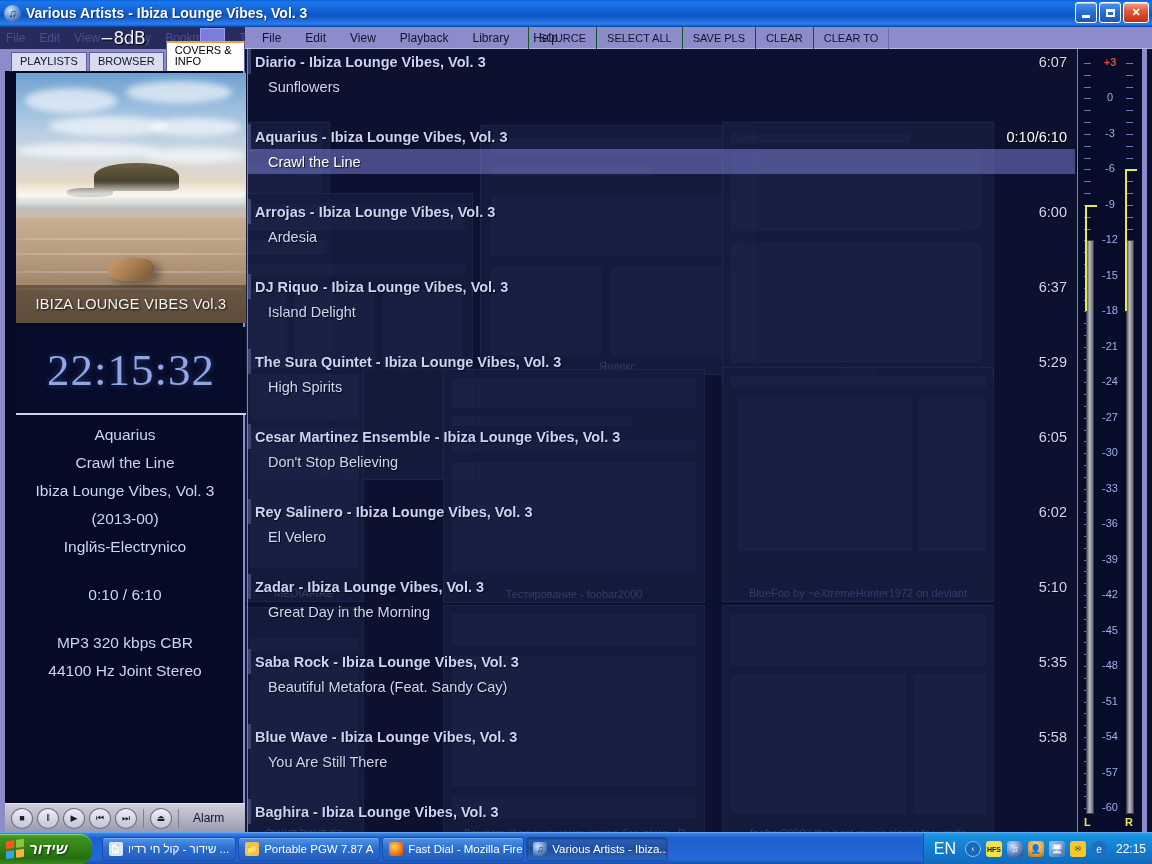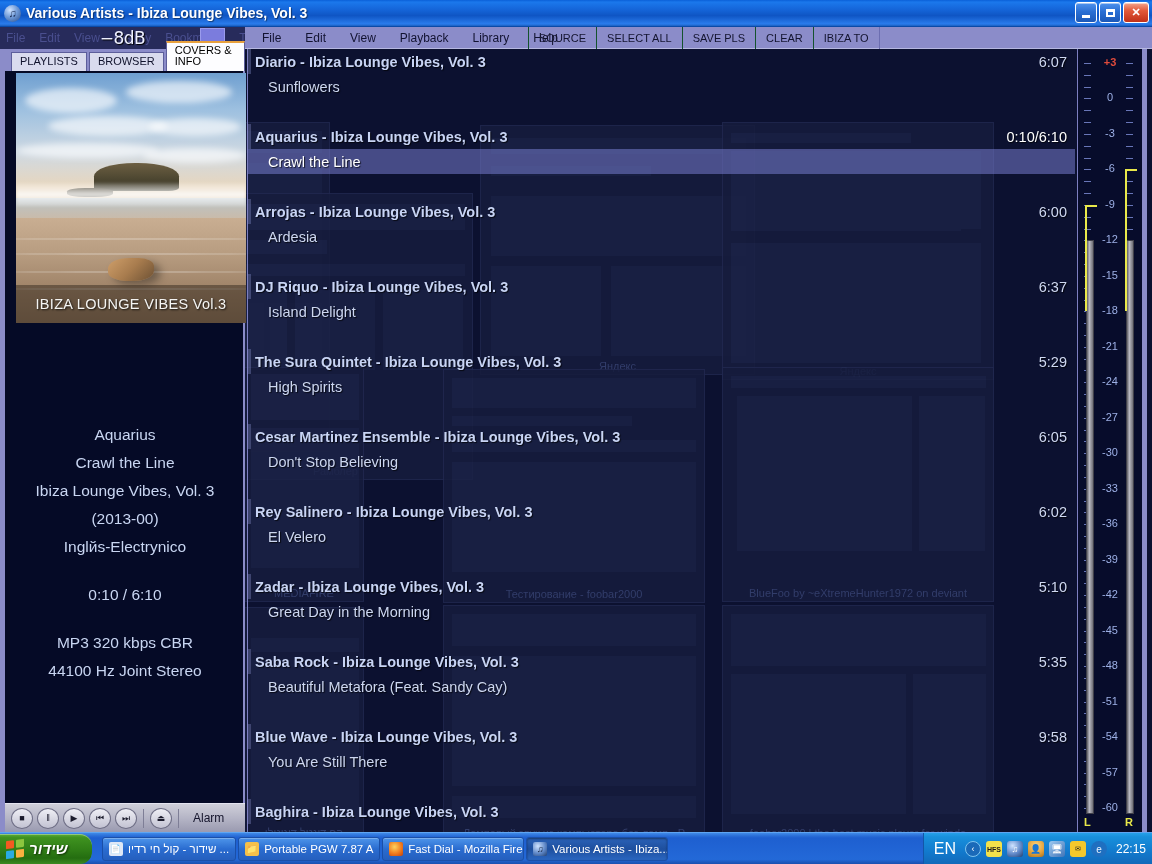--- a/index.html
+++ b/index.html
@@ -429,21 +429,21 @@
         <span>Playback</span>
         <span>Library</span>
         <span>Help</span>
       </div>
 
       <div class="fb-tool">
         <span>SOURCE</span>
         <span>SELECT ALL</span>
         <span>SAVE PLS</span>
         <span>CLEAR</span>
-        <span>IBIZA TO</span>
+        <span>CLEAR TO</span>
       </div>
     </div>
 
     <div class="left-col">
 
       <div class="tabs">
         <div class="tab">PLAYLISTS</div>
         <div class="tab">BROWSER</div>
         <div class="tab active">COVERS &amp; INFO</div>
       </div>
@@ -462,20 +462,21 @@
         <div class="surf"></div>
         <div class="sand"></div>
         <div class="swirl" style="top:66%;"></div>
         <div class="swirl" style="top:72%;"></div>
         <div class="swirl" style="top:79%;"></div>
         <div class="swirl" style="top:86%;"></div>
         <div class="rock"></div>
         <div class="caption">IBIZA LOUNGE VIBES Vol.3</div>
       </div>
 
+      <div class="clock">22:15:32</div>
 
       <div class="nowplaying">
         <div>Aquarius</div>
         <div>Crawl the Line</div>
         <div>Ibiza Lounge Vibes, Vol. 3</div>
         <div>(2013-00)</div>
         <div>Inglйs-Electrynico</div>
         <div class="np-gap"></div>
         <div class="np-time">0:10 / 6:10</div>
         <div class="np-gap"></div>
@@ -588,21 +589,21 @@
           <span>Beautiful Metafora (Feat. Sandy Cay)</span>
           <span class="pl-dur">5:35</span>
         </div>
       </div>
       <div class="pl-spacer"></div>
 
       <div class="pl-row">
         <div class="pl-group">Blue Wave - Ibiza Lounge Vibes, Vol. 3</div>
         <div class="pl-track">
           <span>You Are Still There</span>
-          <span class="pl-dur">9:58</span>
+          <span class="pl-dur">5:58</span>
         </div>
       </div>
       <div class="pl-spacer"></div>
 
       <div class="pl-row">
         <div class="pl-group">Baghira - Ibiza Lounge Vibes, Vol. 3</div>
       </div>
     </div>
 
     <div class="vu">

